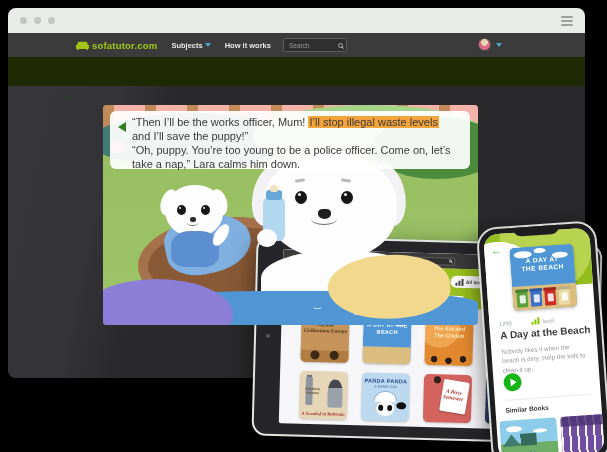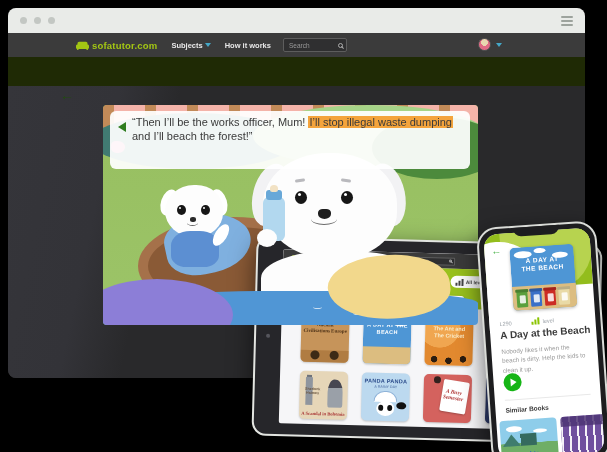--- a/index.html
+++ b/index.html
@@ -278,21 +278,22 @@
           <i style="left:210px;top:14px;"></i>
             <i style="left:250px;top:20px;"></i>
             <i style="left:300px;top:12px;"></i>
         </div>
         <div class="blanket"></div>
         <div class="pillow-purple"></div>
 
         <div class="storybox">
           <i class="tri"></i>
           <div class="storytext">
-            <span>“Then I’ll be the works officer, Mum! </span><span class="hl">I’ll stop illegal waste dumping</span><span> and I’ll beach the forest!”</span><br>
+            <span>“Then I’ll be the works officer, Mum! </span><span class="hl">I’ll stop illegal waste levels</span><span> and I’ll save the puppy!”</span><br>
+            <span>“Oh, puppy. You’re too young to be a police officer. Come on, let’s take a nap,” Lara calms him down.</span>
           </div>
         </div>
       </div>
     </div>
   </div>
 
   <div class="tablet">
     <span class="t-cam"></span>
     <div class="t-screen">
 

